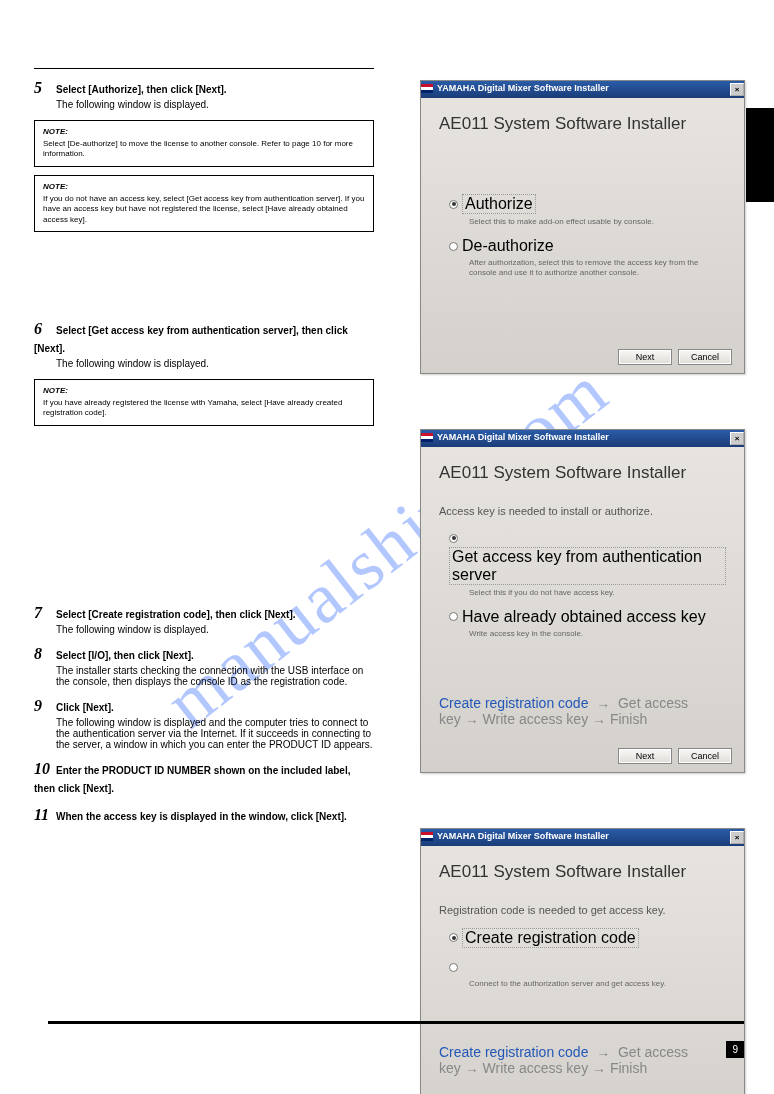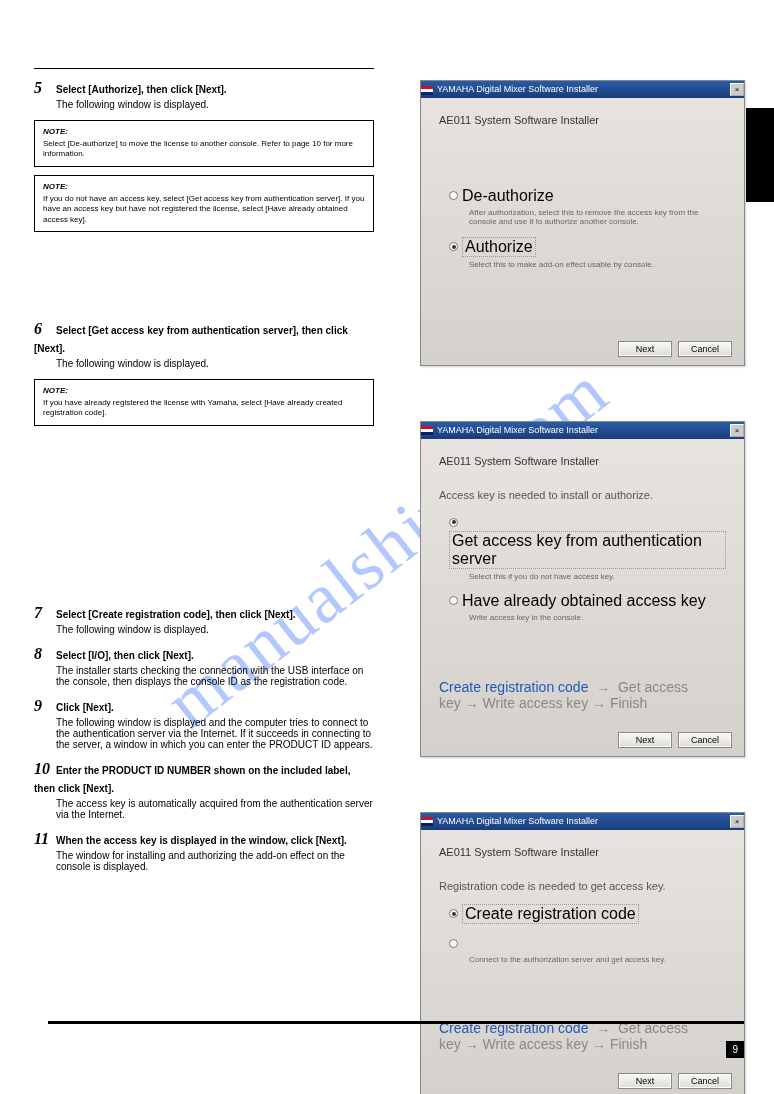--- a/index.html
+++ b/index.html
@@ -8,24 +8,24 @@
 .step{margin-bottom:10px}
 .step .num{font-style:italic;font-weight:bold;font-size:16px;font-family:'Times New Roman',serif;display:inline-block;width:22px}
 .step .txt{font-size:10px;font-weight:bold;display:inline}
 .step .sub{font-size:10px;margin-left:22px;margin-top:2px}
 .note{border:1px solid #000;padding:6px 8px;margin:8px 0;width:340px}
 .note-title{font-size:8px;font-weight:bold;font-style:italic;margin-bottom:3px}
 .note-body{font-size:8px;line-height:1.3}
 .col-left{position:absolute;left:34px;top:68px;width:340px}
 .col-right{position:absolute;left:420px;top:80px;width:325px}
 .dialog{background:linear-gradient(#e8e4e0,#d4d0cc);border:1px solid #888;margin-bottom:55px;box-shadow:1px 1px 2px rgba(0,0,0,.2)}
-.titlebar{background:linear-gradient(#2a5ca8,#1a3c78);color:#fff;font-size:9px;font-weight:normal;padding:2px 0;display:flex;justify-content:space-between;align-items:center}
+.titlebar{background:linear-gradient(#2a5ca8,#1a3c78);color:#fff;font-size:9px;font-weight:bold;padding:2px 0;display:flex;justify-content:space-between;}
 .closebox{width:14px;height:13px;background:#ccc;border:1px outset #fff;font-size:8px;line-height:11px;text-align:center;color:#000}
 .dlg-body{padding:16px 18px 10px}
-.dlg-h{font-size:11px;color:#333;margin-bottom:22px}
+.dlg-h{font-size:17px;color:#333;margin-bottom:22px}
 .opt{margin:10px 0 0 10px}
 .radio{width:9px;height:9px;border:1px solid #777;border-radius:50%;display:inline-block;background:#fff;vertical-align:middle;margin-right:4px;position:relative}
 .radio.sel::after{content:"";position:absolute;left:1.5px;top:1.5px;width:4px;height:4px;background:#333;border-radius:50%}
 .radio-label{display:inline-block;vertical-align:middle}
 .radio-label.boxed{border:1px dotted #999;padding:0 2px}
 .desc{font-size:8px;color:#666;margin:3px 0 0 20px;line-height:1.2}
 .lead{font-size:11px;color:#555;margin:4px 0 12px}
 .breadcrumb{font-size:14px;color:#888;margin-top:56px}
 .breadcrumb .cur{color:#2358b8}
 .btn-row{text-align:right;padding:8px 12px}
@@ -68,37 +68,37 @@
     </div>
 
 <div style="height:170px"></div>
 
 <div class="step"><span class="num">7</span><span class="txt">Select [Create registration code], then click [Next].</span><div class="sub">The following window is displayed.</div></div>
 
 <div class="step"><span class="num">8</span><span class="txt">Select [I/O], then click [Next].</span><div class="sub">The installer starts checking the connection with the USB interface on the console, then displays the console ID as the registration code.</div></div>
 
 <div class="step"><span class="num">9</span><span class="txt">Click [Next].</span><div class="sub">The following window is displayed and the computer tries to connect to the authentication server via the Internet. If it succeeds in connecting to the server, a window in which you can enter the PRODUCT ID appears.</div></div>
 
-<div class="step"><span class="num">10</span><span class="txt">Enter the PRODUCT ID NUMBER shown on the included label, then click [Next].</span><div class="sub">The access key is automatically acquired from the authentication server via the Internet.</div></div>
+<div class="step"><span class="num">10</span><span class="txt">Enter the PRODUCT ID NUMBER shown on the included label, then click [Next].</span></div>
 
-<div class="step"><span class="num">11</span><span class="txt">When the access key is displayed in the window, click [Next].</span><div class="sub">The window for installing and authorizing the add-on effect on the console is displayed.</div></div>
+<div class="step"><span class="num">11</span><span class="txt">When the access key is displayed in the window, click [Next].</span></div>
 </div>
 
 <div class="col-right">
 
 <div class="dialog">
 <div class="titlebar">
         <span><span class="flag"></span><span>YAMAHA Digital Mixer Software Installer</span></span>
         <span class="closebox">×</span>
       </div>
 <div class="dlg-body">
 <div class="dlg-h">AE011 System Software Installer</div>
 <div style="height:28px"></div>
+<div class="opt"><span class="radio sel"></span><span class="radio-label boxed">Authorize</span><div class="desc">Select this to make add-on effect usable by console.</div></div>
 <div class="opt"><span class="radio"></span><span class="radio-label">De-authorize</span><div class="desc">After authorization, select this to remove the access key from the console and use it to authorize another console.</div></div>
-<div class="opt"><span class="radio sel"></span><span class="radio-label boxed">Authorize</span><div class="desc">Select this to make add-on effect usable by console.</div></div>
 <div style="height:50px"></div>
 </div>
 <div class="btn-row"><span class="btn">Next</span><span class="btn">Cancel</span></div>
 </div>
 
 <div class="dialog">
 <div class="titlebar">
         <span><span class="flag"></span><span>YAMAHA Digital Mixer Software Installer</span></span>
         <span class="closebox">×</span>
       </div>

